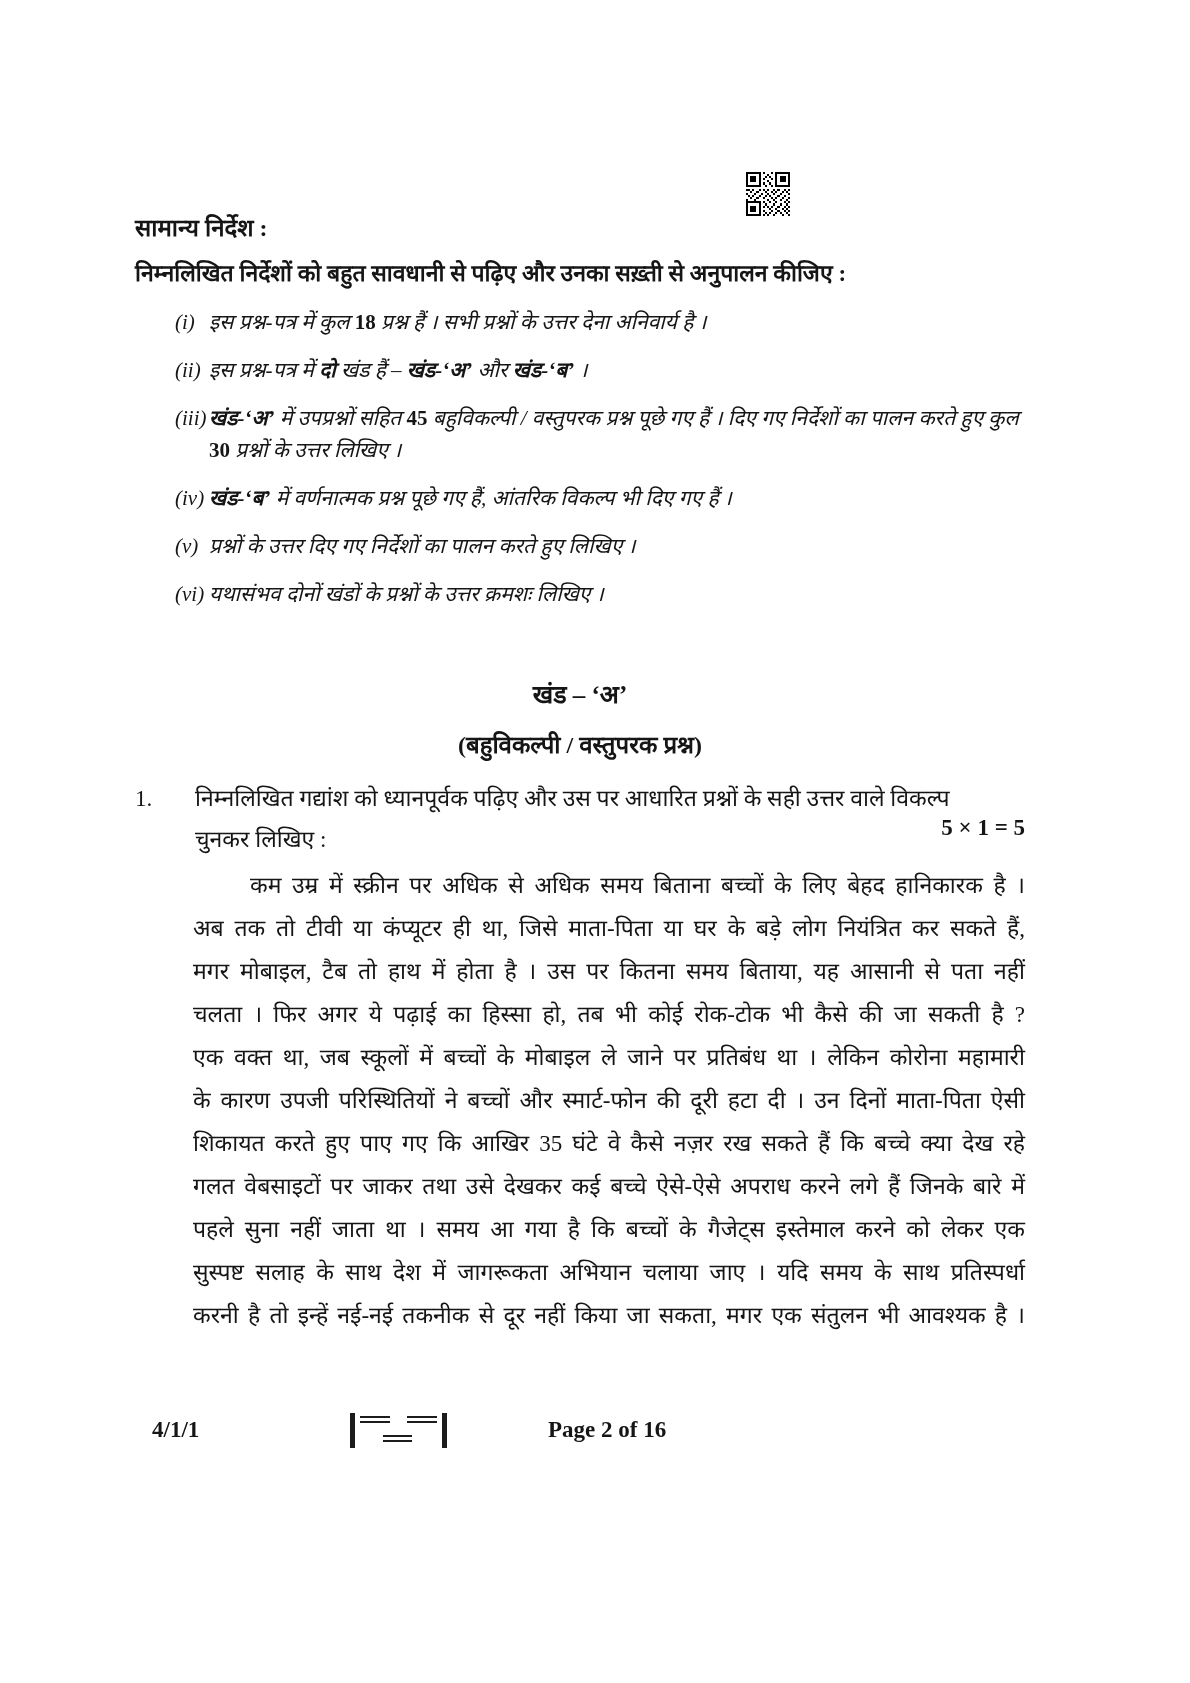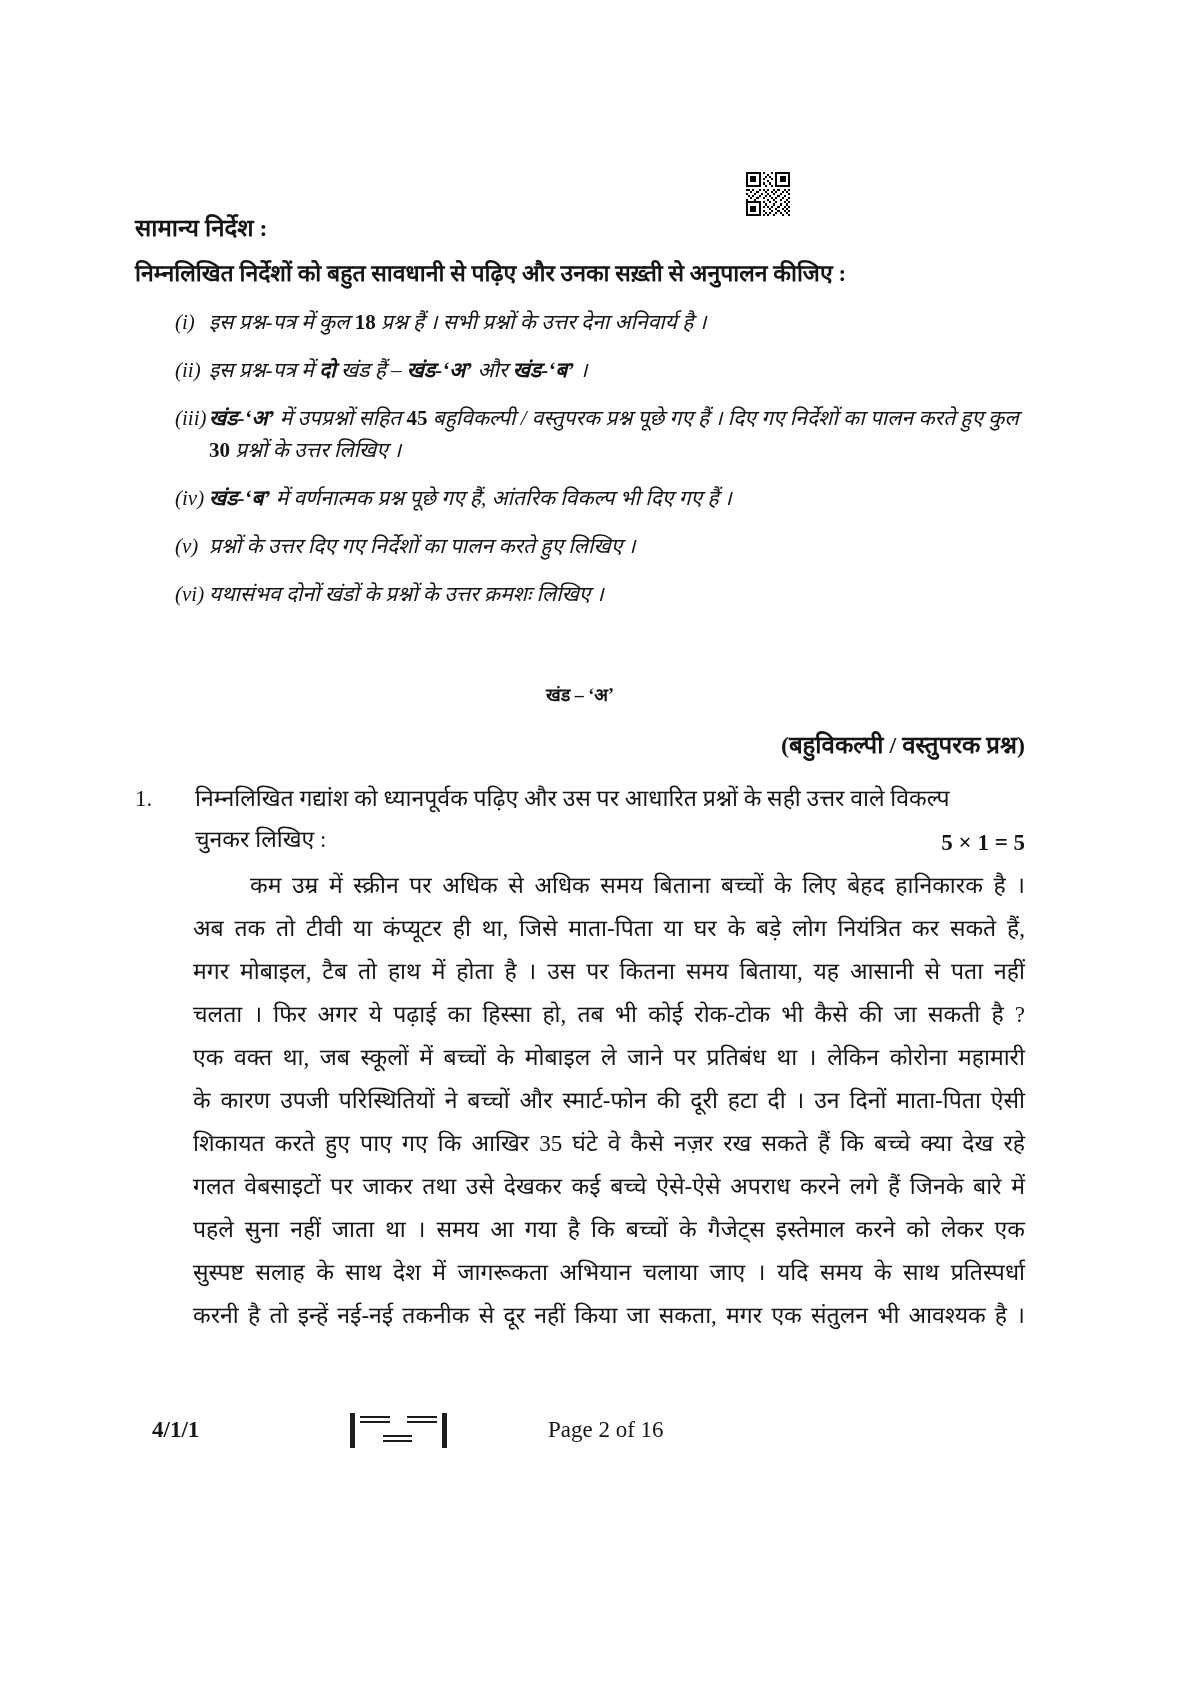--- a/index.html
+++ b/index.html
@@ -7,34 +7,34 @@
         font-family:"Liberation Serif","DejaVu Serif",serif;color:#151515;}
   .content{position:absolute;left:135px;top:0;width:890px;}
   .gen-title{margin:212px 0 0 0;font-size:24px;line-height:32px;font-weight:bold;}
   .intro{margin-top:14px;font-size:23px;line-height:32px;font-weight:bold;}
   .ins-list{margin-top:0;}
   .ins-row{display:flex;margin-top:16px;font-style:italic;font-size:21px;line-height:32px;}
   .ins-num{flex:none;width:34px;margin-left:40px;}
   .ins-text{flex:1;}
   .ins-text .bi{font-weight:bold;font-style:italic;}
   .ins-text .bn{font-weight:bold;font-style:normal;}
-  .sec-title{margin-top:68px;text-align:center;font-weight:bold;font-size:18px;line-height:34px;}
-  .sec-sub{margin-top:16px;text-align:right;font-weight:bold;font-size:24px;line-height:34px;}
+  .sec-title{margin-top:68px;text-align:center;font-weight:bold;font-size:25px;line-height:34px;}
+  .sec-sub{margin-top:16px;text-align:center;font-weight:bold;font-size:24px;line-height:34px;}
   .q-row{display:flex;margin-top:16px;}
   .q-num{flex:none;width:60px;font-size:23px;line-height:41px;}
   .q-body{flex:1;position:relative;}
   .q-line{font-size:23px;line-height:41px;}
-  .q-marks{position:absolute;right:0;bottom:4px;font-weight:bold;font-size:23px;}
+  .q-marks{position:absolute;right:0;bottom:19px;font-weight:bold;font-size:23px;}
   .passage{margin:4px 0 0 58px;}
   .pline{font-size:23px;line-height:43px;text-align:justify;text-align-last:justify;}
   .pline.first{padding-left:57px;}
   .qr{position:absolute;left:745px;top:172px;width:46px;height:44px;}
   .qr svg{width:100%;height:100%;}
   .f-code{position:absolute;left:152px;top:1417px;font-weight:bold;font-size:23px;}
-  .f-page{position:absolute;left:548px;top:1417px;font-weight:normal;font-size:23px;}
+  .f-page{position:absolute;left:548px;top:1417px;font-weight:bold;font-size:23px;}
   .print-mark{position:absolute;left:350px;top:1413px;width:97px;height:35px;}
   .pm-bar{position:absolute;top:0;width:5px;height:35px;background:#1c1c1c;}
   .pm-left{left:0;}
   .pm-right{right:0;}
   .pm-dbl{position:absolute;height:3px;border-top:2px solid #1c1c1c;border-bottom:2px solid #1c1c1c;}
   .pm-a{left:10px;top:3px;width:30px;}
   .pm-b{left:57px;top:3px;width:30px;}
   .pm-c{left:33px;top:22px;width:29px;}
 </style>
 </head>

